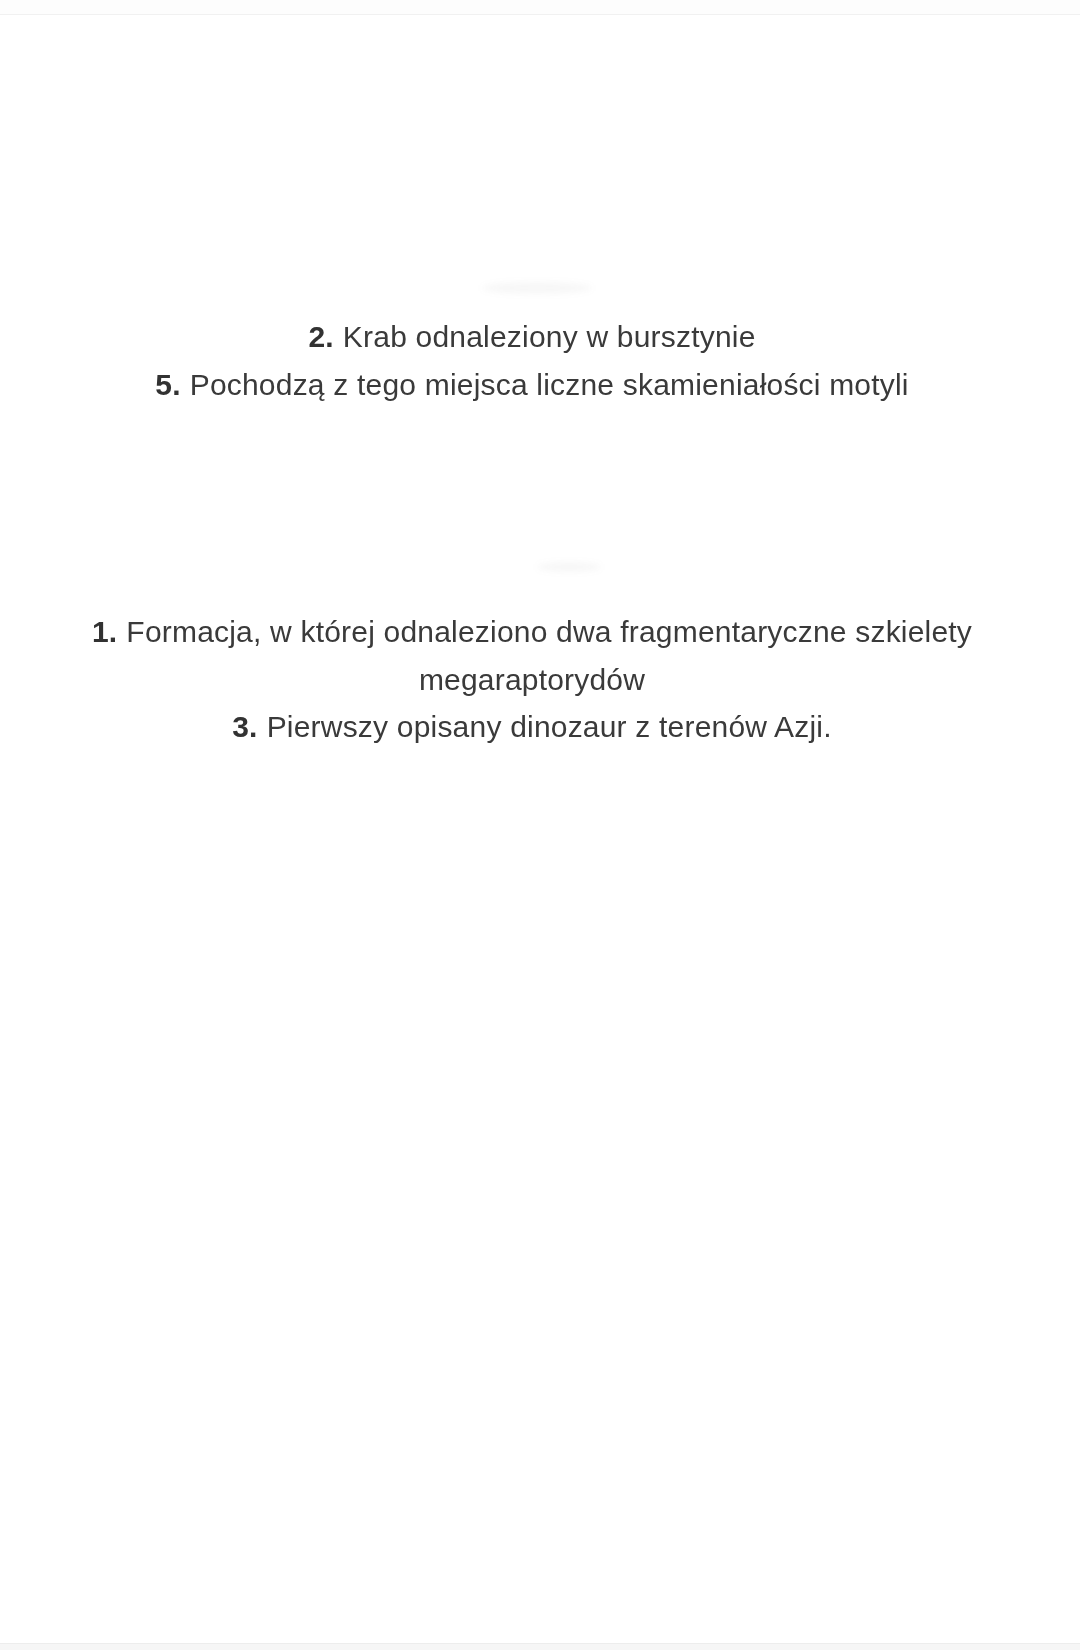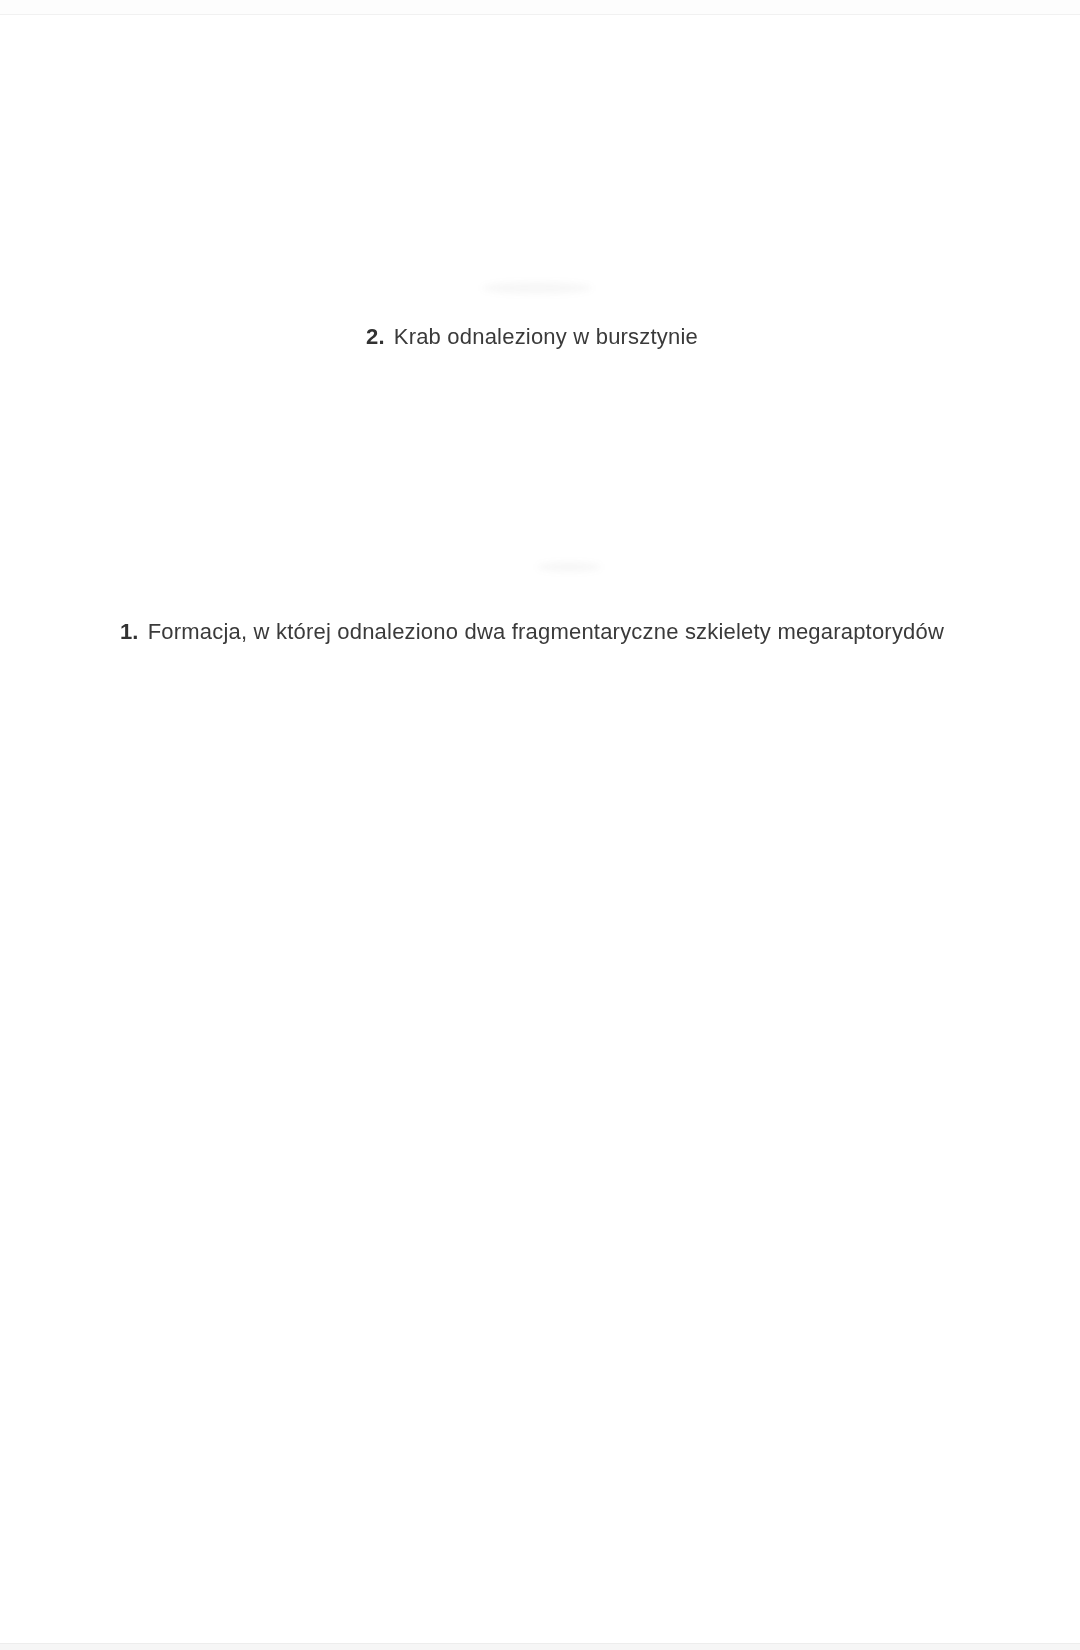--- a/index.html
+++ b/index.html
@@ -21,21 +21,21 @@
     width: 100%;
     height: 14px;
     background: #fdfdfd;
     border-bottom: 1px solid #f1f1f1;
   }
   .clue-block {
     position: absolute;
     left: 0;
     right: 16px;
     text-align: center;
-    font-size: 22px;
+    font-size: 30px;
     line-height: 47.5px;
     color: #3a3a3a;
     letter-spacing: 0.2px;
   }
   .clue-block-1 { top: 313px; }
   .clue-block-2 { top: 608px; }
   .clue-line { display: block; }
   .clue-num {
     font-weight: 700;
     color: #323232;
@@ -64,21 +64,27 @@
 
 <div class="top-hairline"></div>
 
 <div class="faint-artifact artifact-1"></div>
 <div class="faint-artifact artifact-2"></div>
 
 <div class="clue-block clue-block-1">
   <span class="clue-line">
     <span class="clue-num">2.</span><span>Krab odnaleziony w bursztynie</span>
   </span>
+  <span class="clue-line">
+    <span class="clue-num">5.</span><span>Pochodzą z tego miejsca liczne skamieniałości motyli</span>
+  </span>
 </div>
 
 <div class="clue-block clue-block-2">
   <span class="clue-line">
     <span class="clue-num">1.</span><span>Formacja, w której odnaleziono dwa fragmentaryczne szkielety megaraptorydów</span>
   </span>
+  <span class="clue-line">
+    <span class="clue-num">3.</span><span>Pierwszy opisany dinozaur z terenów Azji.</span>
+  </span>
 </div>
 
 <div class="bottom-bar"></div>
 
 </body></html>

